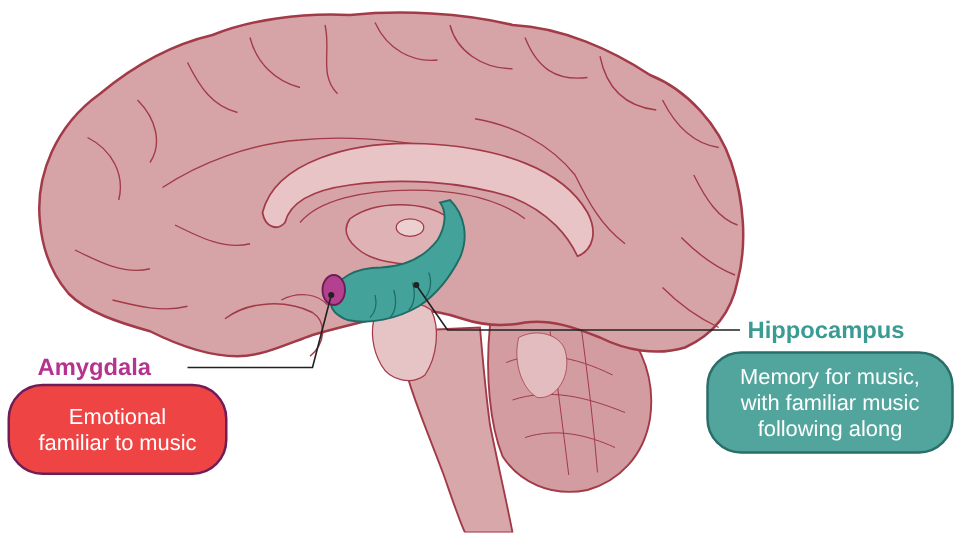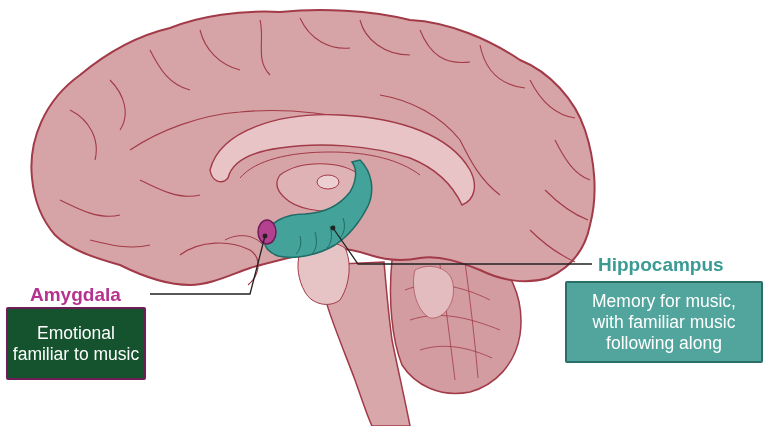--- a/index.html
+++ b/index.html
@@ -2,23 +2,23 @@
 <html><head>
   <meta charset="utf-8">
   <style>
     html, body { margin: 0; padding: 0; background: #ffffff; }
     body { width: 765px; height: 426px; position: relative; overflow: hidden; font-family: "Liberation Sans", sans-serif; }
     .stage { position: absolute; left: 0; top: 0; width: 765px; height: 426px; }
     svg.brain { position: absolute; left: 0; top: 0; }
     .region-title { position: absolute; font-weight: bold; font-size: 19px; line-height: 22px; white-space: nowrap; }
     .amyg-title { left: 30px; top: 284px; color: #b5338f; }
     .hippo-title { left: 598px; top: 254px; color: #3a9b92; }
-    .box { position: absolute; border-radius: 2px; color: #ffffff; font-size: 17.5px; line-height: 21px; text-align: center; display: flex; align-items: center; justify-content: center; box-sizing: border-box; }
+    .box { position: absolute; border-radius: 28px; color: #ffffff; font-size: 17.5px; line-height: 21px; text-align: center; display: flex; align-items: center; justify-content: center; box-sizing: border-box; }
     .box span { display: block; }
-    .amyg-box { left: 6px; top: 307px; width: 140px; height: 73px; background: #14532d; border: 2px solid #6f1d57; }
+    .amyg-box { left: 6px; top: 307px; width: 176px; height: 73px; background: #ef4444; border: 2px solid #6f1d57; }
     .hippo-box { left: 565px; top: 281px; width: 198px; height: 82px; background: #52a59d; border: 2px solid #2a6e68; }
   </style>
 </head>
 <body>
 
 <div class="stage">
   <svg class="brain" width="765" height="426" viewBox="0 0 765 426">
 
     <path d="M318,265 C322,300 340,340 355,380 C362,400 368,418 372,426 L410,426 C405,400 398,370 392,340 C388,310 386,285 384,262 Z" fill="#d8a7aa" stroke="#a23a48" stroke-width="1.5"></path>
 

